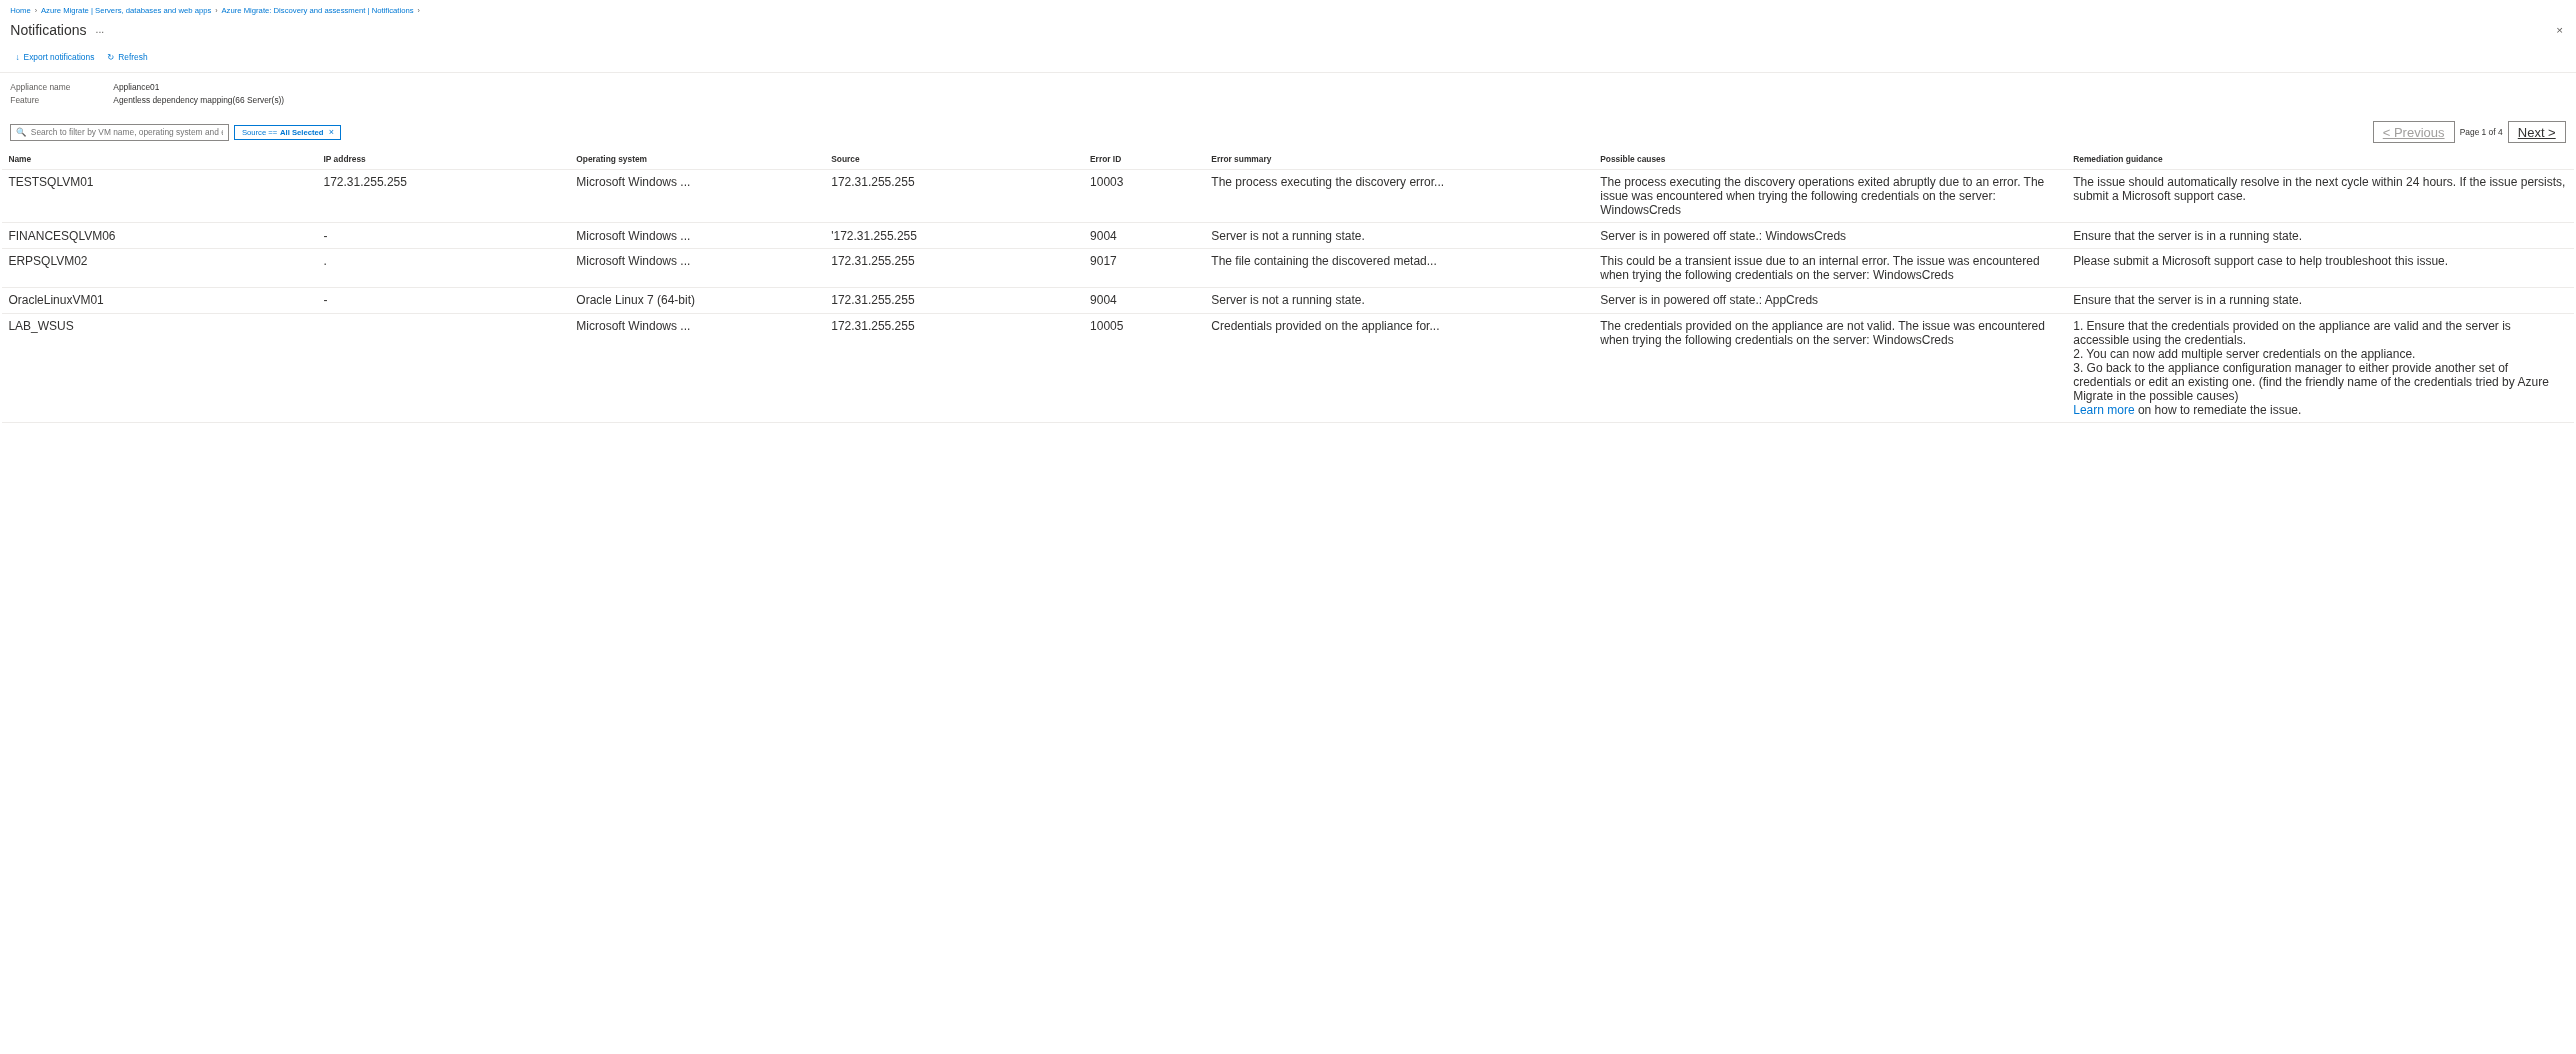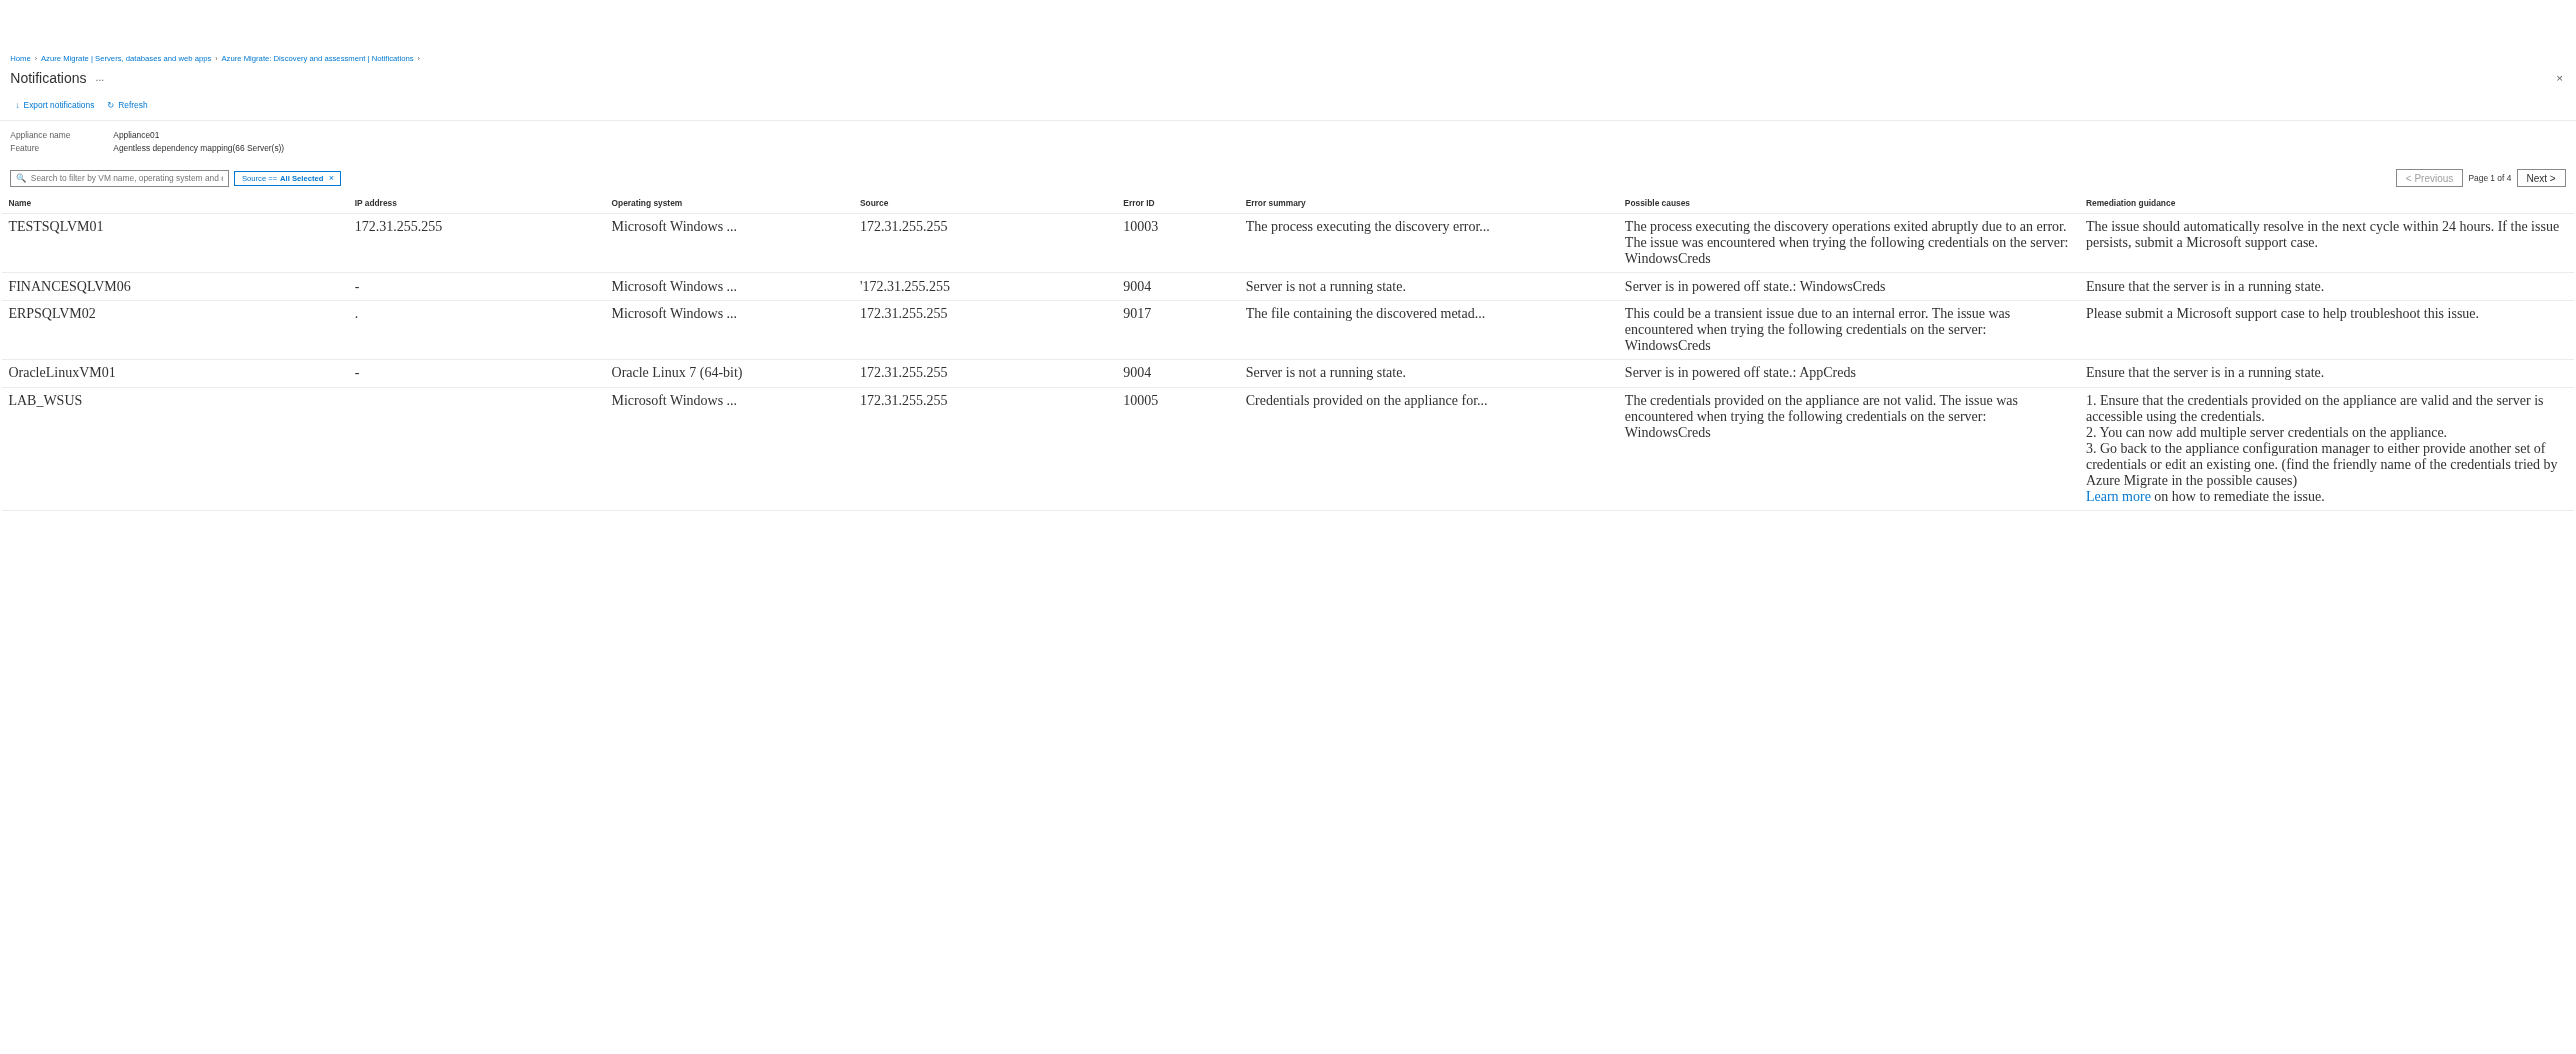--- a/index.html
+++ b/index.html
@@ -1,18 +1,18 @@
 <!DOCTYPE html>
 <html style="font-size:10.3px"><head>
   <meta charset="utf-8">
   <style>
     * { box-sizing: border-box; margin: 0; padding: 0; }
     body { font-family: 'Segoe UI', Arial, sans-serif; font-size: 8.4px; color: #323130; background: #fff; overflow-x: hidden; }
     
-    .breadcrumb { display: flex; align-items: center; gap: 3.9px; padding: 6.4px 10.3px 2.6px 10.3px; font-size: 7.7px; color: #0078d4; margin-top: 48px; }
+    .breadcrumb { display: flex; align-items: center; gap: 3.9px; padding: 6.4px 10.3px 2.6px 10.3px; font-size: 7.7px; color: #0078d4; }
     .breadcrumb span { color: #605e5c; }
     .breadcrumb a { color: #0078d4; text-decoration: none; cursor: pointer; }
     .breadcrumb-sep { color: #605e5c; font-size: 7px; }
 
     .page-header { display: flex; align-items: center; justify-content: space-between; padding: 2.6px 10.3px 7.7px 10.3px; }
     .page-title { font-size: 14px; font-weight: 400; color: #323130; }
     .close-btn { background: none; border: none; cursor: pointer; font-size: 11.6px; color: #605e5c; padding: 2.6px; }
     .ellipsis-btn { background: none; border: none; cursor: pointer; font-size: 10.3px; color: #605e5c; padding: 2.6px; }
 
     .toolbar { display: flex; align-items: center; gap: 2.6px; padding: 2.6px 10.3px 7.7px 10.3px; border-bottom: 0.6px solid #edebe9; }
@@ -27,29 +27,29 @@
     .filter-left { display: flex; align-items: center; gap: 5.2px; }
     .search-box { display: flex; align-items: center; gap: 3.9px; border: 0.6px solid #8a8886; padding: 2.6px 5.2px; width: 219px; background: #fff; }
     .search-box input { border: none; outline: none; font-size: 8.4px; color: #323130; width: 100%; }
     .search-icon { color: #605e5c; font-size: 8.4px; }
     .filter-tag { display: flex; align-items: center; gap: 2.6px; border: 0.6px solid #0078d4; padding: 1.9px 6.4px; font-size: 7.7px; color: #0078d4; background: #fff; cursor: pointer; }
     .filter-tag strong { font-weight: 600; }
     .filter-tag .tag-close { margin-left: 2.6px; cursor: pointer; font-size: 9px; color: #0078d4; }
 
     .pagination { display: flex; align-items: center; gap: 5.2px; }
     .page-info { font-size: 8.4px; color: #323130; }
-    .page-btn { border: 0.6px solid #8a8886; background: #fff; padding: 2.6px 9px; font-size: 10px; cursor: pointer; color: #323130; }
+    .page-btn { border: 0.6px solid #8a8886; background: #fff; padding: 2.6px 9px; font-size: 13px; cursor: pointer; color: #323130; text-decoration: underline; }
     .page-btn.disabled { color: #a19f9d; cursor: not-allowed; }
 
     .table-container { padding: 0 2px; overflow-x: auto; }
     table { width: 100%; border-collapse: collapse; }
     thead tr { border-bottom: 1.3px solid #edebe9; }
     th { text-align: left; padding: 5.2px 6.4px; font-size: 8.4px; font-weight: 600; color: #323130; white-space: nowrap; }
     tbody tr { border-bottom: 0.6px solid #edebe9; }
-    td { padding: 5.2px 6.4px; font-size: 14px; color: #323130; vertical-align: top; font-family: Liberation Serif, serif; }
+    td { padding: 5.2px 6.4px; font-size: 12px; color: #323130; vertical-align: top; }
     
     .col-name { width: 77px; }
     .col-ip { width: 84px; }
     .col-os { width: 97px; }
     .col-source { width: 71px; }
     .col-errorid { width: 45px; }
     .col-summary { width: 148px; }
     .col-causes { width: 180px; }
     .col-remediation { width: 193px; }
 

